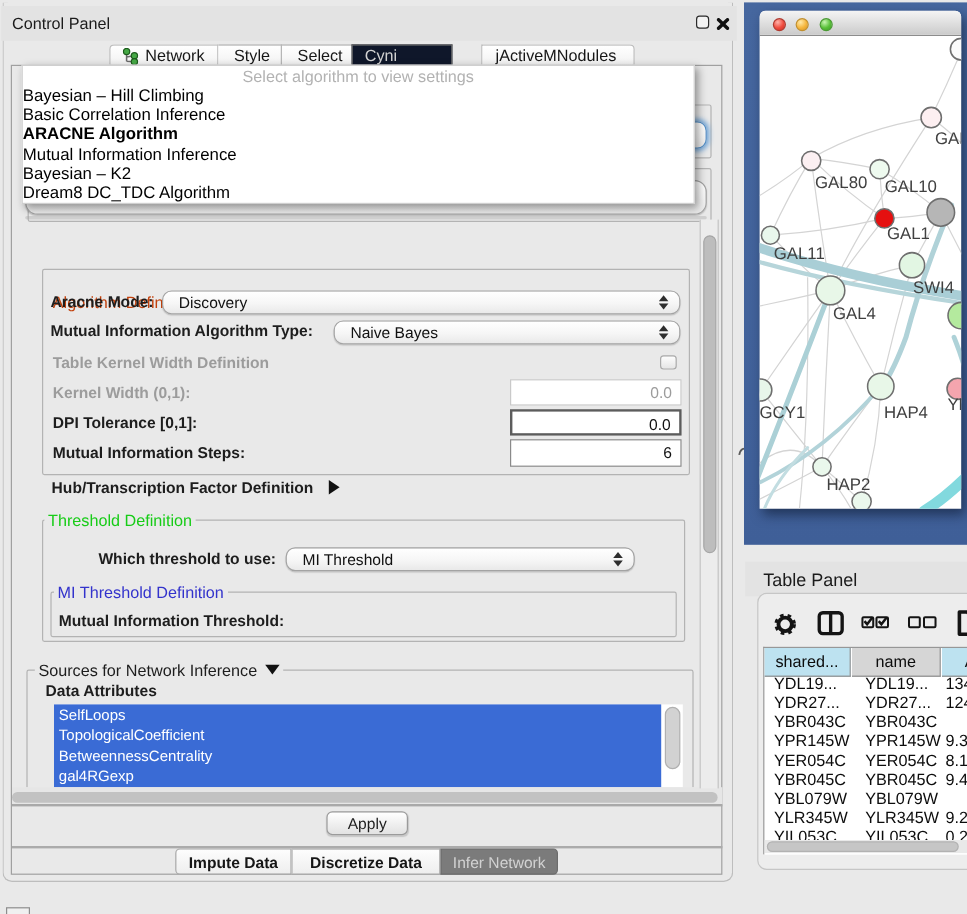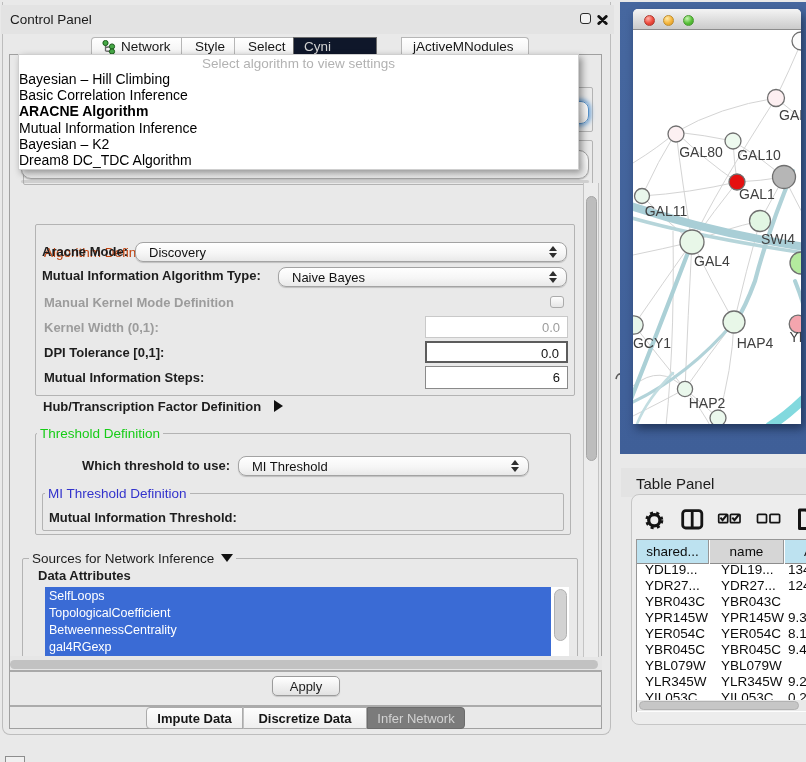--- a/index.html
+++ b/index.html
@@ -84,21 +84,21 @@
 
       <div class="lbl" style="left:32px; top:210px;">Mutual Information Algorithm Type:</div>
       <div class="combo" style="left:268px; top:209px; width:289px; height:20px;">
         <span class="ctext">Naive Bayes</span>
         <span class="spin">
             <span class="up"></span>
             <span class="dn"></span>
           </span>
       </div>
 
-      <div class="glbl" style="left:34px; top:237px;">Manual Kernel Mode Definition</div>
+      <div class="glbl" style="left:34px; top:237px;">Table Kernel Width Definition</div>
       <div class="abs" style="left:540px; top:238px; width:14px; height:12px; border:1px solid #ababab; border-radius:3px; background:linear-gradient(#fdfdfd,#e6e6e6);"></div>
 
       <div class="glbl" style="left:34px; top:262px;">Kernel Width (0,1):</div>
       <div class="tfield" style="left:415px; top:258px; width:143px; height:22px; border:1px solid #c9c9c9; color:#9c9c9c;">0.0</div>
 
       <div class="lbl" style="left:34px; top:287px;">DPI Tolerance [0,1]:</div>
       <div class="tfield" style="left:415px; top:283px; width:143px; height:22px; border:2px solid #5c5c5c; color:#111;">0.0</div>
 
       <div class="lbl" style="left:34px; top:312px;">Mutual Information Steps:</div>
       <div class="tfield" style="left:415px; top:308px; width:143px; height:23px; border:1px solid #8a8a8a; color:#111;">6</div>

